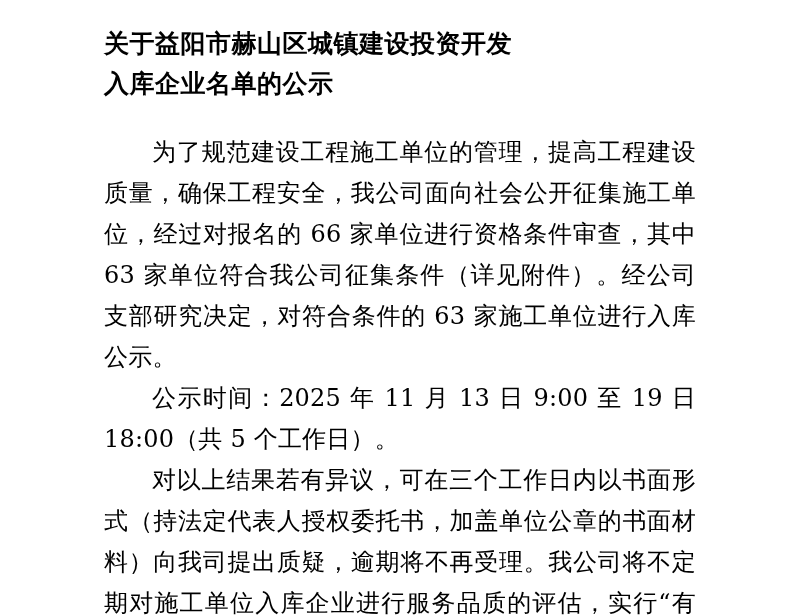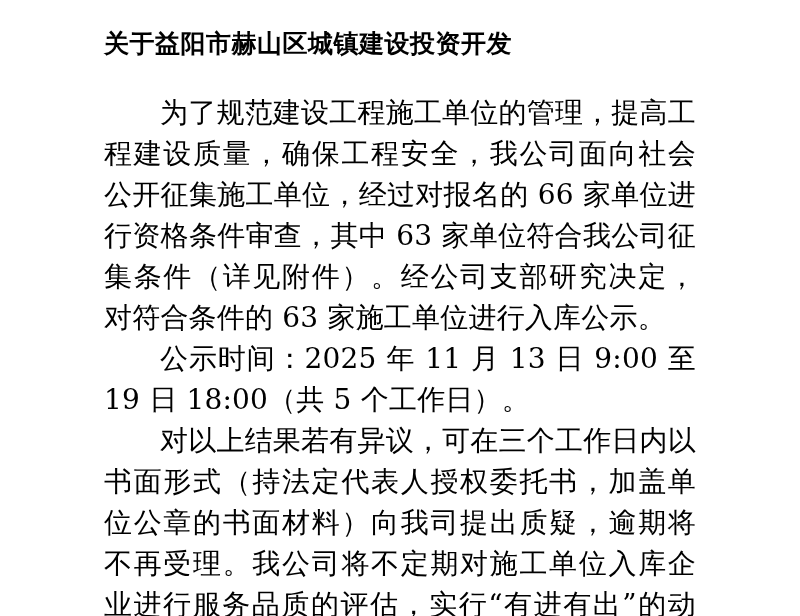--- a/index.html
+++ b/index.html
@@ -31,39 +31,40 @@
     padding-top: 6px;
   }
   .doc-title .tline {
     display: block;
     white-space: nowrap;
   }
   .body-copy {
     margin-top: 28px;
   }
   .para {
-    font-size: 28px;
+    font-size: 24px;
     line-height: 41px;
     text-align: justify;
     text-justify: inter-ideograph;
     margin: 0;
     text-indent: 2em;
     letter-spacing: 0.2px;
   }
   .para + .para {
     margin-top: 0;
   }
 </style>
 </head>
 <body>
 
 <div class="page">
 
   <h1 class="doc-title">
     <span class="tline">关于益阳市赫山区城镇建设投资开发</span>
+    <span class="tline">入库企业名单的公示</span>
   </h1>
 
   <div class="body-copy">
     <p class="para">为了规范建设工程施工单位的管理，提高工程建设质量，确保工程安全，我公司面向社会公开征集施工单位，经过对报名的 66 家单位进行资格条件审查，其中 63 家单位符合我公司征集条件（详见附件）。经公司支部研究决定，对符合条件的 63 家施工单位进行入库公示。</p>
     <p class="para">公示时间：2025 年 11 月 13 日 9:00 至 19 日 18:00（共 5 个工作日）。</p>
     <p class="para">对以上结果若有异议，可在三个工作日内以书面形式（持法定代表人授权委托书，加盖单位公章的书面材料）向我司提出质疑，逾期将不再受理。我公司将不定期对施工单位入库企业进行服务品质的评估，实行“有进有出”的动态管理。</p>
   </div>
 
 </div>
 

